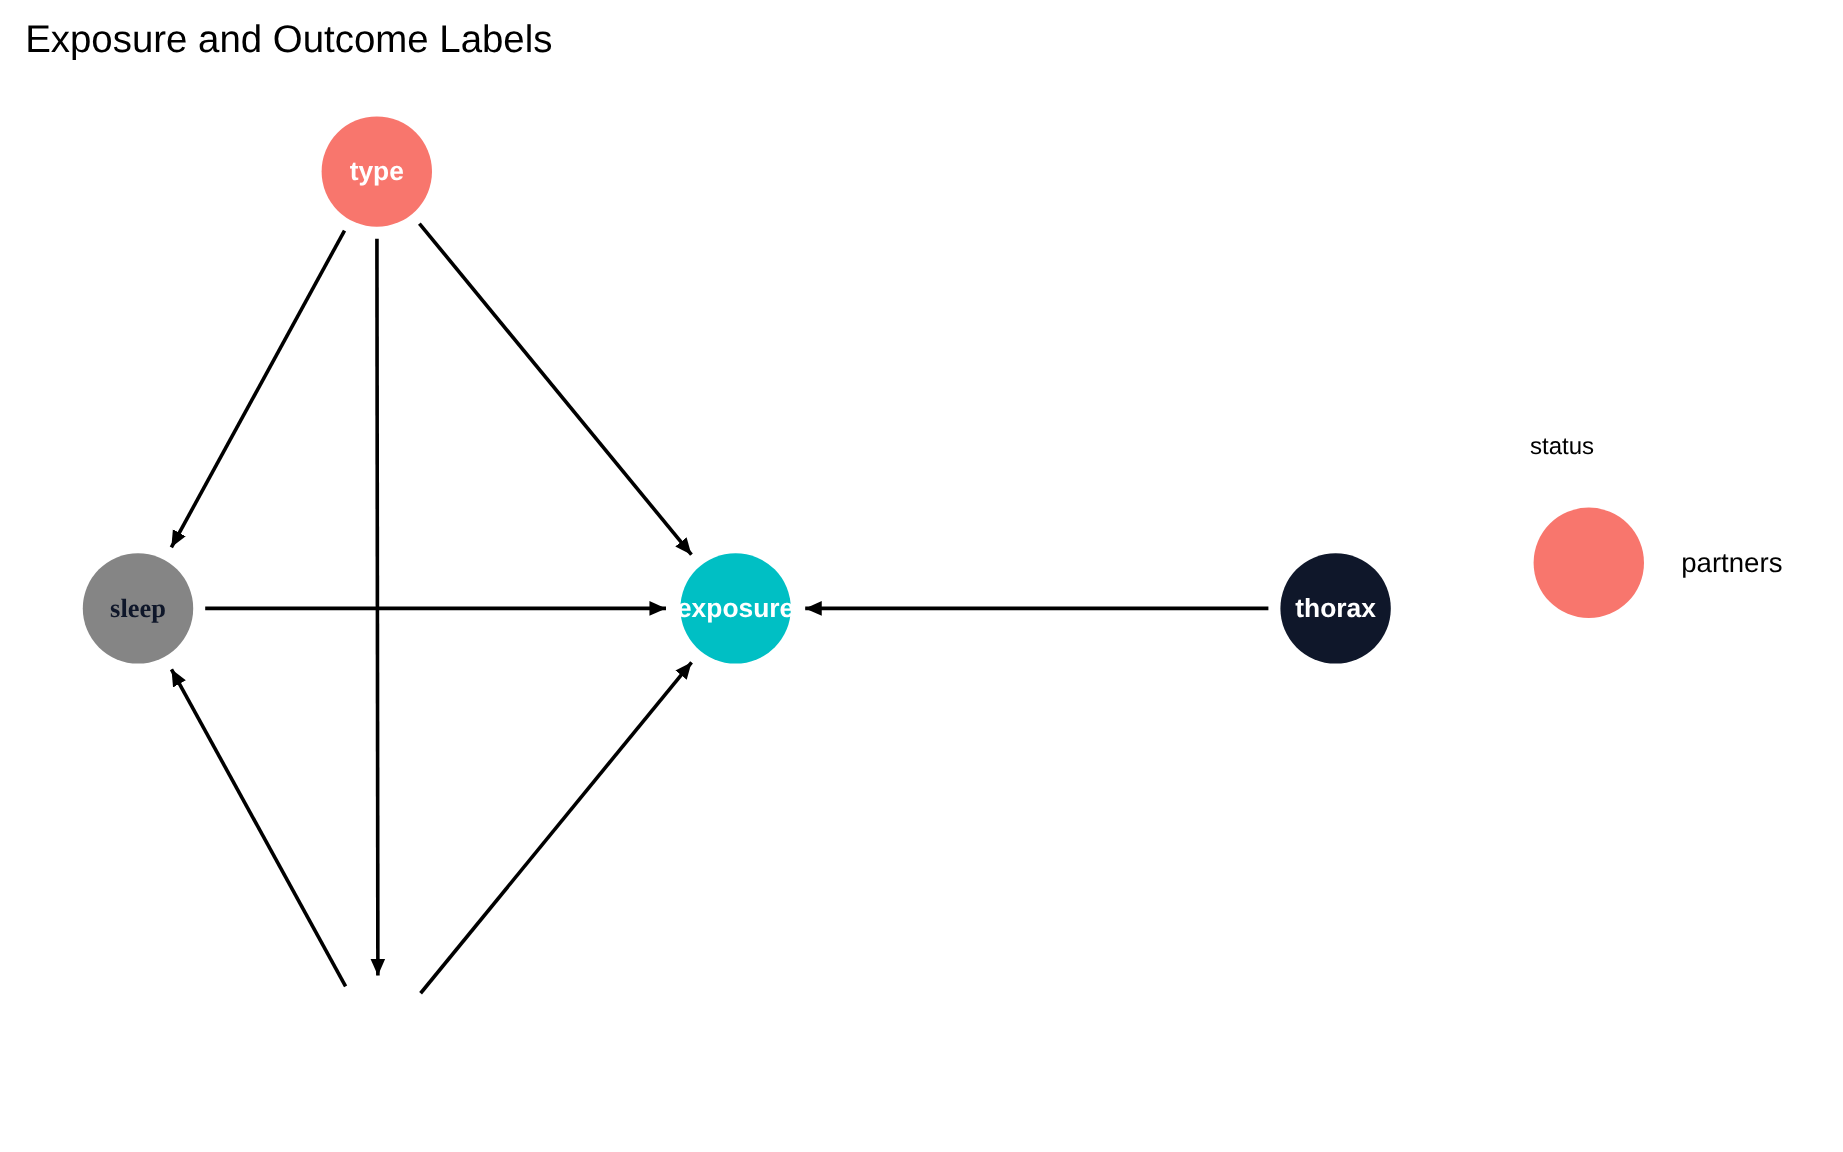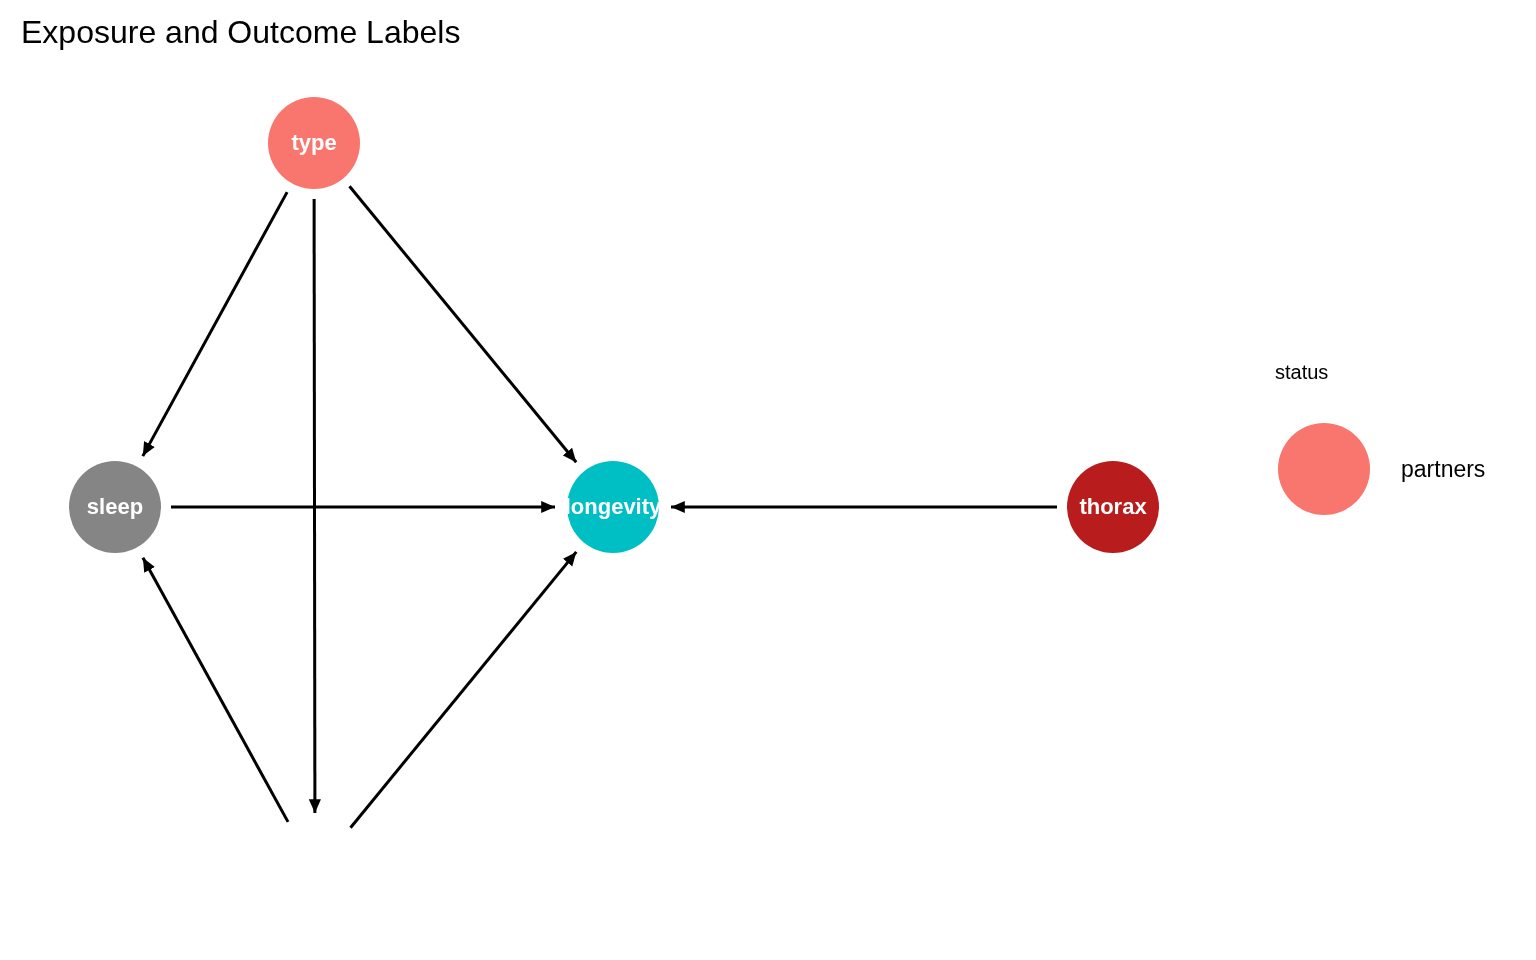--- a/index.html
+++ b/index.html
@@ -91,23 +91,23 @@
       <line x1="349.5" y1="186.3" x2="576.2" y2="462.2" class="edge" stroke="#000000" marker-end="url(#arrow)"></line>
       <line x1="314.1" y1="199.0" x2="314.9" y2="813.0" class="edge" stroke="#000000" marker-end="url(#arrow)"></line>
       <line x1="171.0" y1="507.0" x2="555.0" y2="507.0" class="edge" stroke="#000000" marker-end="url(#arrow)"></line>
       <line x1="1057.0" y1="507.0" x2="671.0" y2="507.0" class="edge" stroke="#000000" marker-end="url(#arrow)"></line>
       <line x1="288.0" y1="821.9" x2="142.9" y2="557.8" class="edge" stroke="#000000" marker-end="url(#arrow)"></line>
       <line x1="350.5" y1="827.7" x2="576.3" y2="551.9" class="edge" stroke="#000000" marker-end="url(#arrow)"></line>
     </svg>
 
   <div class="node-layer">
       <div class="node" style="left: 314px; top: 143px; background: rgb(248, 118, 109); color: rgb(255, 255, 255);">type</div>
-      <div class="node" style="left: 115px; top: 507px; background: rgb(133, 133, 133); color: #ffffff;">sleep</div>
-      <div class="node" style="left: 613px; top: 507px; background: rgb(0, 191, 196); color: rgb(255, 255, 255);">longevity</div>
-      <div class="node" style="left: 1113px; top: 507px; background: #b91c1c; color: rgb(255, 255, 255);">thorax</div>
+      <div class="node" style="left: 115px; top: 507px; background: rgb(133, 133, 133); color: #0f172a; font-family: Liberation Serif, serif;">sleep</div>
+      <div class="node" style="left: 613px; top: 507px; background: rgb(0, 191, 196); color: rgb(255, 255, 255);">exposure</div>
+      <div class="node" style="left: 1113px; top: 507px; background: #0f172a; color: rgb(255, 255, 255);">thorax</div>
     </div>
 
   <div class="legend">
     <div class="legend-title">status</div>
 
     <div class="legend-item">
       <span class="legend-swatch" style="background: rgb(248, 118, 109);"></span>
       <span class="legend-label">partners</span>
     </div>
 

